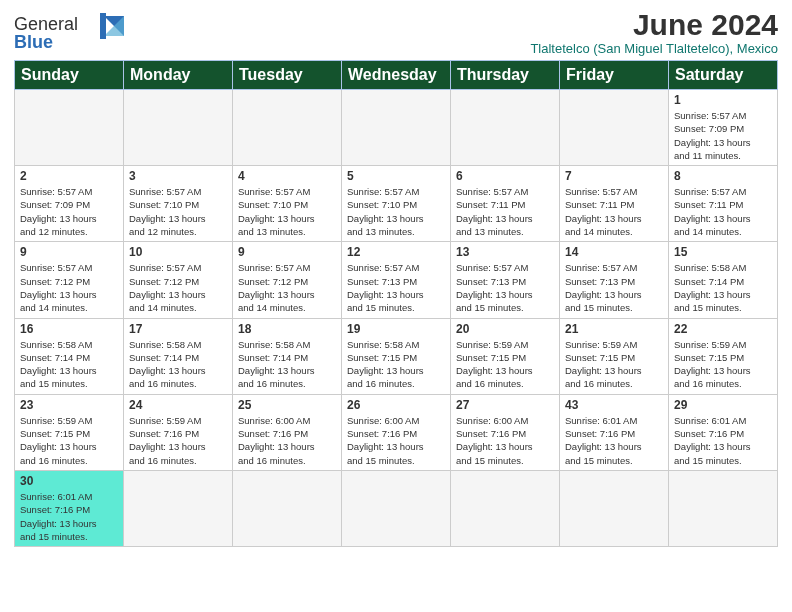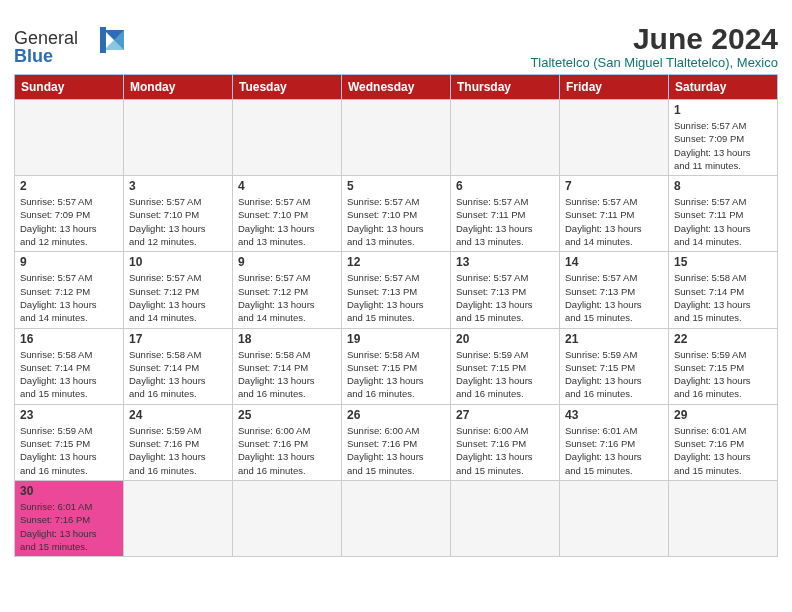--- a/index.html
+++ b/index.html
@@ -6,21 +6,21 @@
     body {
       font-family: Arial, sans-serif;
       background: #fff;
       width: 792px;
       min-height: 612px;
       padding: 0;
     }
     .page {
       width: 792px;
       background: #fff;
-      padding: 22px 14px 10px 14px;
+      padding: 8px 14px 10px 14px;
     }
     .header {
       display: flex;
       align-items: flex-start;
       justify-content: space-between;
       margin-bottom: 4px;
     }
     .logo {
       display: flex;
       align-items: center;
@@ -40,23 +40,23 @@
       color: #0f766e;
       margin-top: 0;
     }
     .calendar {
       width: 100%;
       border-collapse: collapse;
       border: 1px solid #ccc;
       margin-top: 4px;
     }
     .calendar th {
-      background: #b91c1c;
+      background: #14532d;
       color: #fff;
-      font-size: 12px;
+      font-size: 16px;
       font-weight: bold;
       text-align: left;
       padding: 5px 6px;
       border: 1px solid #aac4e8;
     }
     .calendar td {
       vertical-align: top;
       border: 1px solid #ccc;
       padding: 3px 5px;
       width: calc(100% / 7);
@@ -77,21 +77,21 @@
     }
     .day-info {
       font-size: 9.5px;
       color: #333;
       line-height: 1.4;
     }
     .last-row td {
       background: #f5f5f5;
     }
     .last-row td.has-data {
-      background: #ec4899;
+      background: #5eead4;
     }
   </style>
 </head>
 <body>
 
 <div class="page">
   <div class="header">
     <div class="logo">
       <div>
         <svg width="110" height="44" viewBox="0 0 110 44">

